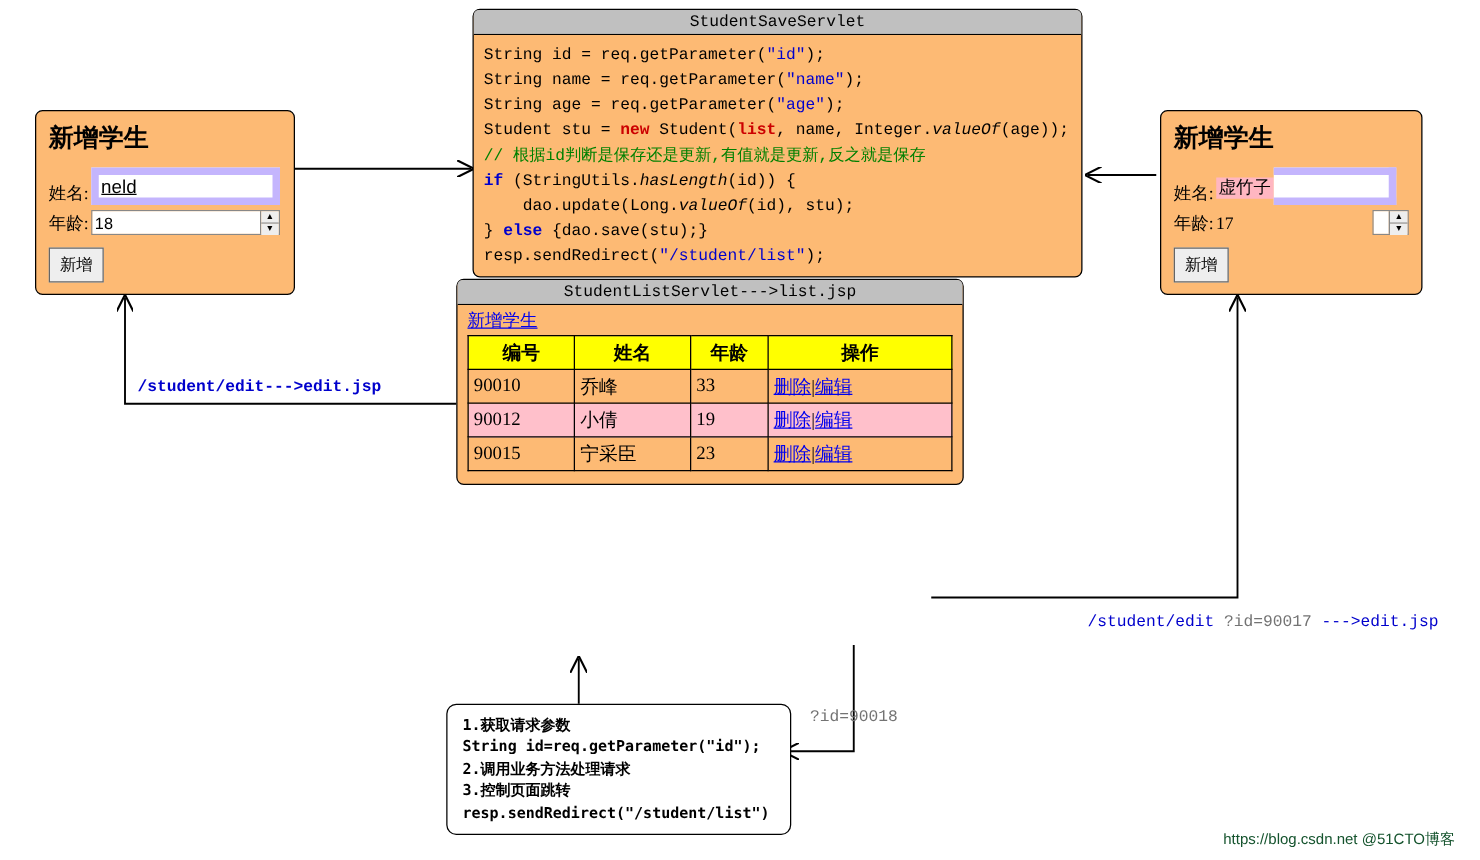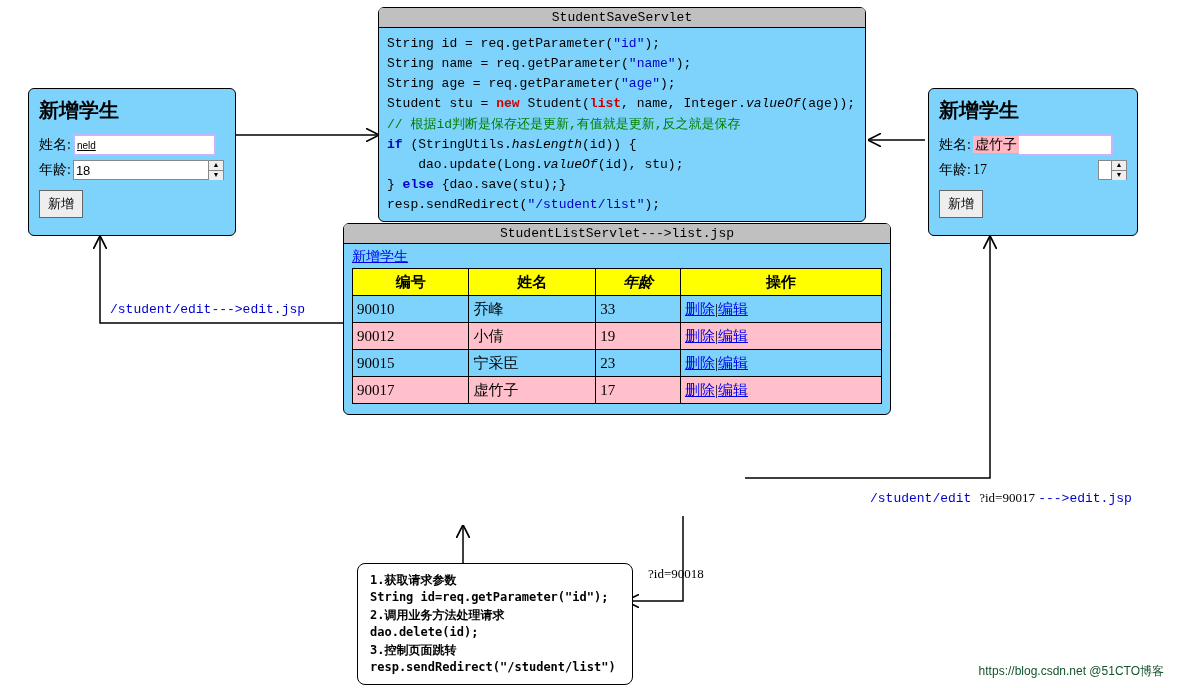--- a/index.html
+++ b/index.html
@@ -8,21 +8,21 @@
     font-family: "SimSun", "宋体", serif;
     font-size: 13px;
     background: #fff;
     color: #000;
     width: 1184px;
     height: 688px;
     position: relative;
   }
   .box {
     position: absolute;
-    background: #7dd3fc;
+    background: #fdba74;
     border: 1.5px solid #000;
     border-radius: 6px;
     box-sizing: border-box;
   }
   .panel-header {
     background: #c0c0c0;
     border-bottom: 1.5px solid #000;
     text-align: center;
     padding: 2px 0;
     font-family: Consolas, "Courier New", monospace;
@@ -43,28 +43,28 @@
   .comment { color: #008000; }
   .form-box h2 {
     font-size: 20px;
     margin: 8px 10px 10px 10px;
     font-family: "SimSun","宋体",sans-serif;
     font-weight: bold;
   }
   .form-row {
     margin: 4px 10px;
     display: flex;
-    align-items: center;
+    align-items: flex-end;
     font-size: 14px;
   }
   .form-row label { margin-right: 2px; }
   .txt-input {
-    border: 2px solid #c4b5fd;
+    border: 6px solid #c4b5fd;
     height: 18px;
-    font-size: 10px;
+    font-size: 15px;
     padding: 0 2px;
     box-sizing: content-box;
     text-decoration: underline;
   }
   .spin-wrap {
     display: inline-flex;
     border: 1px solid #888;
     height: 18px;
     align-items: stretch;
   }
@@ -139,21 +139,21 @@
     background: #fff;
     font-weight: bold;
   }
   .label {
     position: absolute;
     font-family: Consolas,"Courier New",monospace;
     font-size: 13px;
     white-space: nowrap;
   }
   .blue-txt { color: #0000cc; }
-  .red-txt { color: #000000; font-family: Liberation Serif, serif; }
+  .red-txt { color: #737373; }
   svg.arrows {
     position: absolute;
     left: 0; top: 0;
     width: 1184px;
     height: 688px;
     pointer-events: none;
   }
   .watermark {
     position: absolute;
     right: 20px;
@@ -231,30 +231,30 @@
 <span>String name = req.getParameter(</span><span class="str">"name"</span><span>);</span>
 <span>String age = req.getParameter(</span><span class="str">"age"</span><span>);</span>
 <span>Student stu = </span><span class="kw-red">new</span><span> Student(</span><span class="kw-red">list</span><span>, name, Integer.</span><span class="kw-italic">valueOf</span><span>(age));</span>
 <span class="comment">// 根据id判断是保存还是更新,有值就是更新,反之就是保存</span>
 <span class="kw-blue">if</span><span> (StringUtils.</span><span class="kw-italic">hasLength</span><span>(id)) {</span>
 <span>    dao.update(Long.</span><span class="kw-italic">valueOf</span><span>(id), stu);</span>
 <span>} </span><span class="kw-blue">else</span><span> {dao.save(stu);}</span>
 <span>resp.sendRedirect(</span><span class="str">"/student/list"</span><span>);</span></div>
 </div>
 
-<div class="box" style="left:343px; top:223px; width:548px;">
+<div class="box" style="left:365px; top:223px; width:406px;">
   <div class="panel-header">StudentListServlet---&gt;list.jsp</div>
   <div class="list-body">
     <a class="add-link">新增学生</a>
     <table class="student-table">
       <thead>
           <tr id="thead-row">
             <th style="width: 22%;">编号</th>
             <th style="width: 24%;">姓名</th>
-            <th style="width: 16%; font-style: italic;">年龄</th>
+            <th style="width: 16%;">年龄</th>
             <th style="width: 38%;">操作</th>
           </tr>
         </thead>
       <tbody id="tbody">
           <tr>
             <td>90010</td>
             <td>乔峰</td>
             <td>33</td>
             <td><a class="op-link">删除</a>|<a class="op-link">编辑</a></td>
           </tr>
@@ -263,39 +263,32 @@
             <td>小倩</td>
             <td>19</td>
             <td><a class="op-link">删除</a>|<a class="op-link">编辑</a></td>
           </tr>
           <tr>
             <td>90015</td>
             <td>宁采臣</td>
             <td>23</td>
             <td><a class="op-link">删除</a>|<a class="op-link">编辑</a></td>
           </tr>
-          <tr class="pink">
-            <td>90017</td>
-            <td>虚竹子</td>
-            <td>17</td>
-            <td><a class="op-link">删除</a>|<a class="op-link">编辑</a></td>
-          </tr>
         </tbody>
     </table>
   </div>
 </div>
 
 <div class="note-box" style="left:357px; top:563px; width:250px;">
   <div>1.获取请求参数</div>
   <div>String id=req.getParameter("id");</div>
   <div>2.调用业务方法处理请求</div>
-  <div>dao.delete(id);</div>
   <div>3.控制页面跳转</div>
   <div>resp.sendRedirect("/student/list")</div>
 </div>
 
-<div class="label blue-txt" style="left:110px; top:302px;">/student/edit---&gt;edit.jsp</div>
+<div class="label blue-txt" style="left:110px; top:302px;font-weight:bold;">/student/edit---&gt;edit.jsp</div>
 <div class="label red-txt" style="left:648px; top:566px;">?id=90018</div>
 <div class="label blue-txt" style="left:870px; top:490px;">
   <span>/student/edit </span><span class="red-txt">?id=90017 </span><span>---&gt;edit.jsp</span>
 </div>
 
 <div class="watermark">https://blog.csdn.net  @51CTO博客</div>
 
 </body></html>

